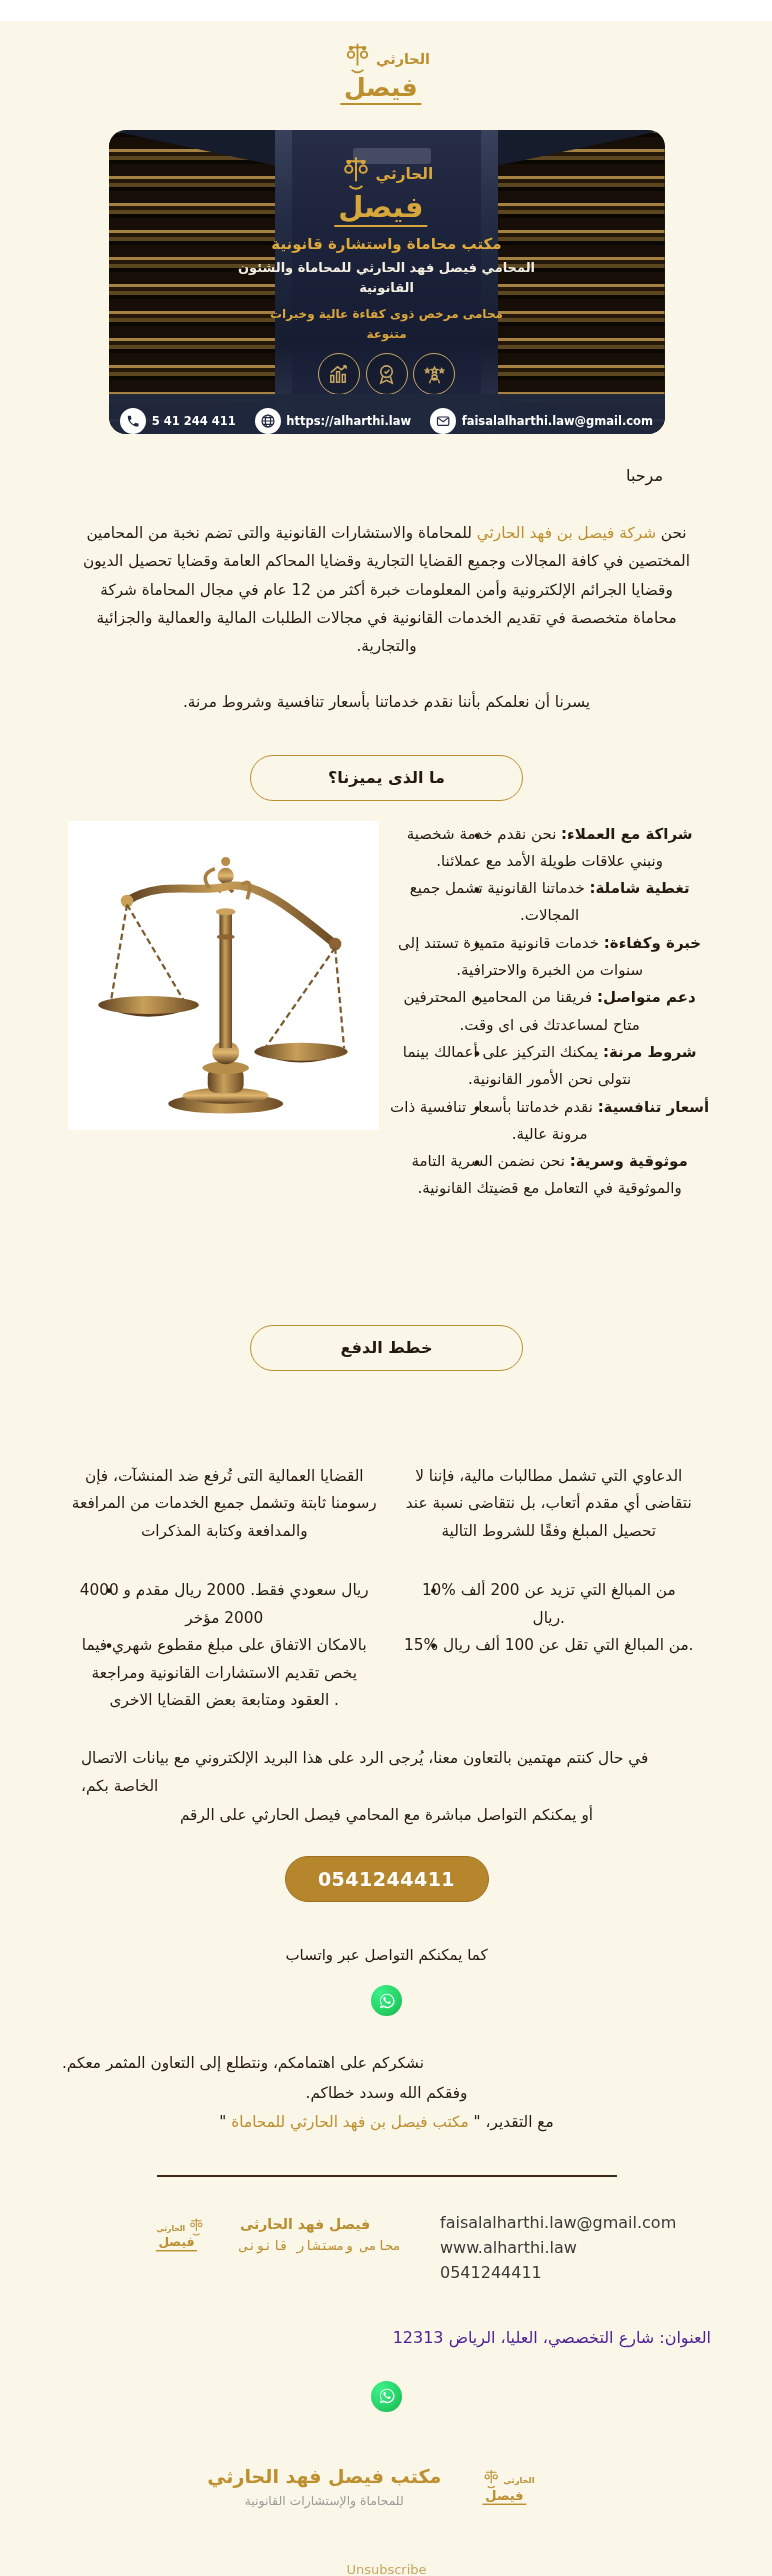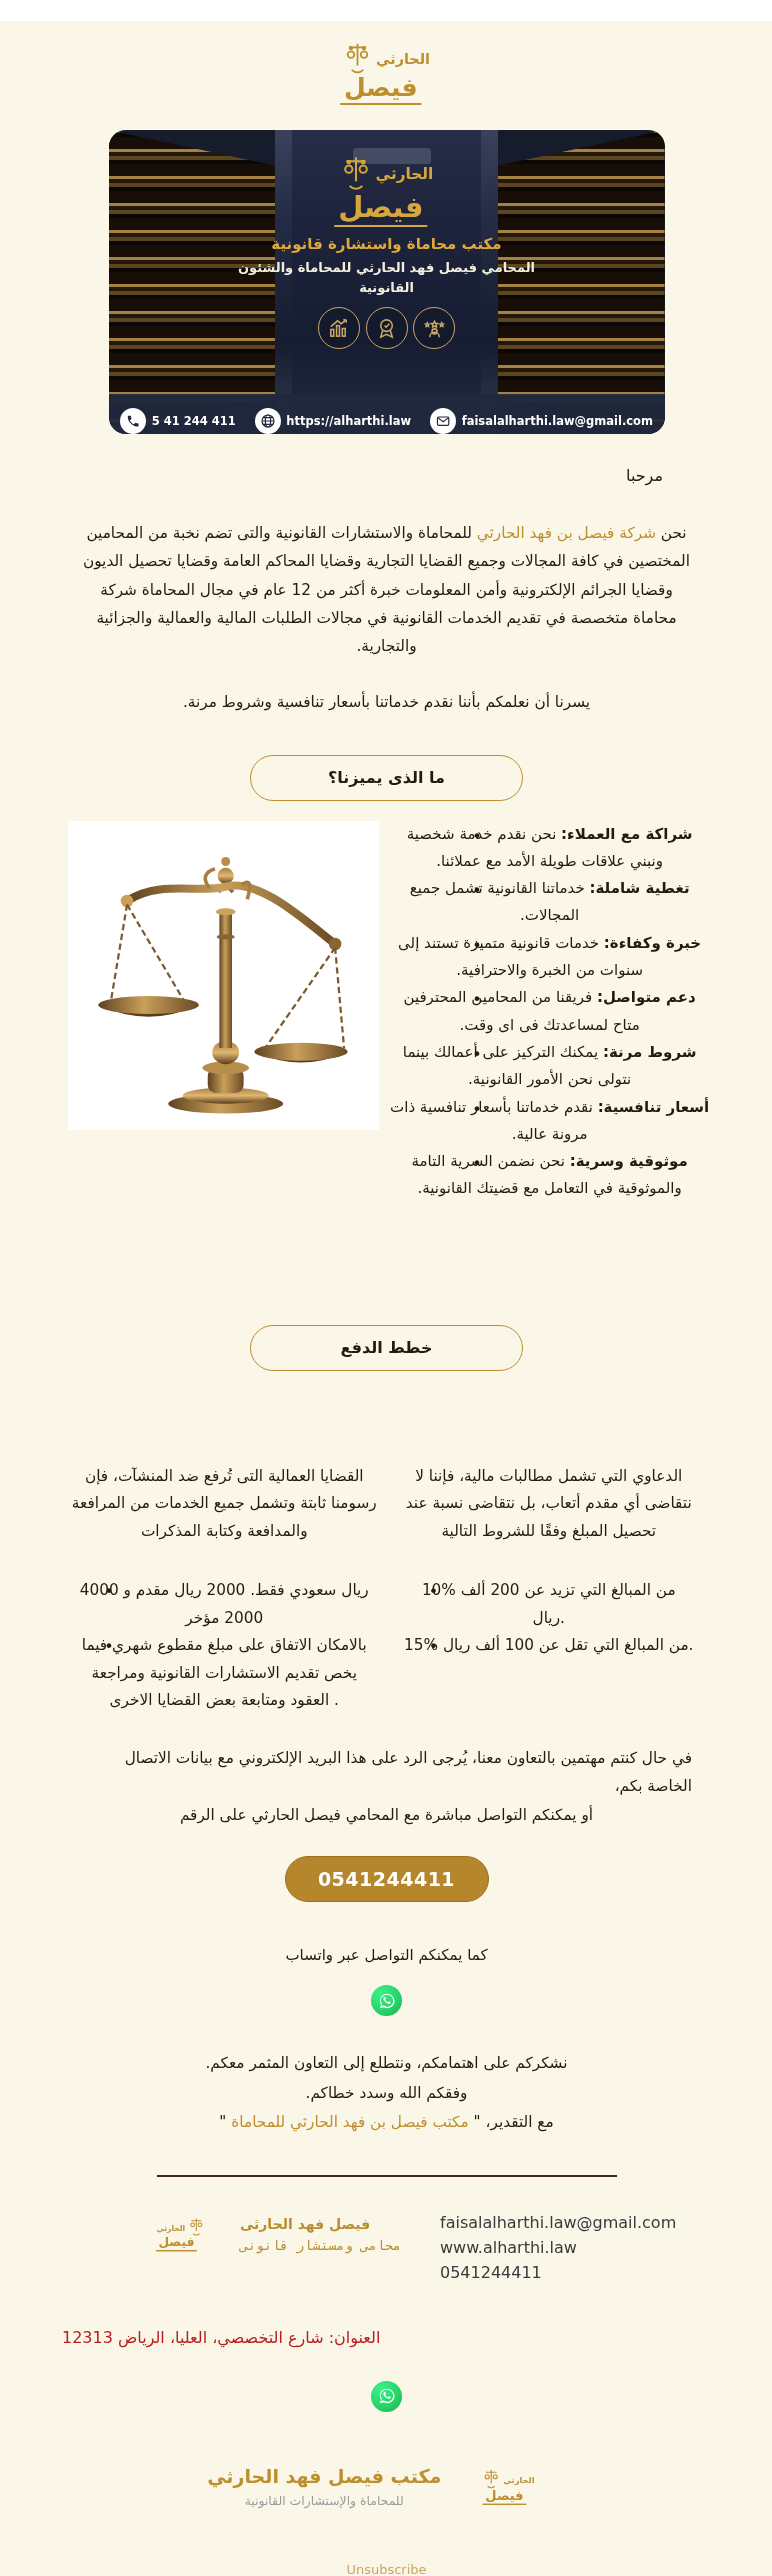--- a/index.html
+++ b/index.html
@@ -61,42 +61,42 @@
 
   
   .pay-row{display:flex;margin-top:92px;}
   .pay-col{width:50%;}
   .pay-intro{direction:rtl;text-align:center;font-size:15.3px;line-height:1.8;color:#241a0e;margin:0 7.6px;}
   .pay-list{list-style:none;margin:32px 0 0 0;padding:0;}
   .pay-list li{position:relative;direction:ltr;text-align:center;font-size:15.3px;line-height:1.8;color:#241a0e;padding:0 17px;}
   .pay-list li::before{content:"\2022";position:absolute;left:13%;top:1px;font-size:16px;color:#241a0e;}
 
   
-  .contact-p{direction:rtl;text-align:right;font-size:15.3px;line-height:1.85;color:#241a0e;width:611px;margin:29px auto 0;}
+  .contact-p{direction:rtl;text-align:left;font-size:15.3px;line-height:1.85;color:#241a0e;width:611px;margin:29px auto 0;}
   .contact-p2{direction:rtl;text-align:center;font-size:15.3px;color:#241a0e;margin:5.7px auto 0;}
   .phone-pill{width:202px;height:44px;margin:32px auto 0;background:#B6862C;border:1.9px solid #9c7020;border-radius:23px;display:flex;align-items:center;justify-content:center;
     color:#ffffff;font-weight:bold;font-size:19px;letter-spacing:0.5px;direction:ltr;cursor:pointer;}
   .whats-line{direction:rtl;text-align:center;font-size:15px;color:#241a0e;margin:44px auto 0;}
   .wa-wrap{display:flex;justify-content:center;margin-top:21px;}
   .wa-icon{width:31px;height:31px;border-radius:50%;background:radial-gradient(circle at 30% 25%,#3bf089,#25D366 60%,#1aab4e);display:flex;align-items:center;justify-content:center;cursor:pointer;}
 
-  .thanks1{direction:rtl;text-align:center;font-size:15.3px;color:#241a0e;margin:38px auto 0;}
+  .thanks1{direction:rtl;text-align:left;font-size:15.3px;color:#241a0e;margin:38px auto 0;}
   .thanks2{direction:rtl;text-align:center;font-size:15.3px;color:#241a0e;margin:11.5px auto 0;}
   .thanks3{direction:rtl;text-align:center;font-size:15.3px;color:#241a0e;margin:11.5px auto 0;}
   .divider{width:460px;border:0;border-top:2.4px solid #3b2b15;margin:44px auto 0;}
 
   
   .footer-row{display:flex;justify-content:space-between;align-items:flex-start;margin-top:34px;padding:0 42px 0 61px;}
   .sig{display:flex;align-items:center;gap:1.9px;direction:rtl;}
   .sig-text{display:flex;flex-direction:column;align-items:flex-end;gap:5.7px;}
   .sig-name{color:#B98E2F;font-weight:bold;font-size:14px;}
   .sig-title{color:#B98E2F;font-size:13.4px;font-family:Liberation Mono, monospace;}
   .contact-block{direction:ltr;text-align:left;font-size:16px;line-height:1.55;color:#3a3a3a;width:229px;}
   .contact-block div{white-space:nowrap;}
-  .address{direction:rtl;text-align:left;font-size:16px;color:#b91c1c;margin:42px auto 0;}
+  .address{direction:rtl;text-align:right;font-size:16px;color:#4c1d95;margin:42px auto 0;}
   .wa-wrap2{display:flex;justify-content:center;margin-top:34px;}
 
   .lockup{display:flex;justify-content:center;align-items:center;gap:9.6px;margin-top:50px;}
   .lockup-text{display:flex;flex-direction:column;align-items:center;gap:5.7px;}
   .lockup-title{color:#BD8F2F;font-weight:bold;font-size:19px;direction:rtl;}
   .lockup-sub{color:#9b9b9b;font-size:12.4px;direction:rtl;}
 
   .unsub-wrap{display:flex;justify-content:center;margin-top:50px;}
   .unsub{color:#C8A864;font-size:13px;text-decoration:none;cursor:pointer;}
 
@@ -152,20 +152,21 @@
                     <circle cx="29" cy="8" r="1.6" fill="#D8A73C"></circle>
                   <path d="M12 38 Q20 45 28 38"></path>
                 </svg>
               </span>
               <span class="bm-name">الحارثي</span>
             </div>
             <span class="bm-sub">فيصل</span>
           </div>
           <div class="hero-t1" dir="rtl">مكتب محاماة واستشارة قانونية</div>
           <div class="hero-t2" dir="rtl">المحامي فيصل فهد الحارثي للمحاماة والشئون القانونية</div>
+          <div class="hero-t3" dir="rtl">محامى مرخص ذوى كفاءة عالية وخبرات متنوعة</div>
           <div class="hero-icons">
             <span class="hicon">
               <svg width="23" height="23" viewBox="0 0 24 24" fill="none" stroke="#c9a864" stroke-width="1.6">
                 <rect x="4" y="13" width="3" height="7"></rect>
                   <rect x="10" y="9" width="3" height="11"></rect>
                   <rect x="16" y="12" width="3" height="8"></rect>
                 <path d="M4 10 L11 4 L15 7 L20 3"></path>
                   <path d="M20 3 l-3 0 m3 0 l0 3"></path>
               </svg>
             </span>

